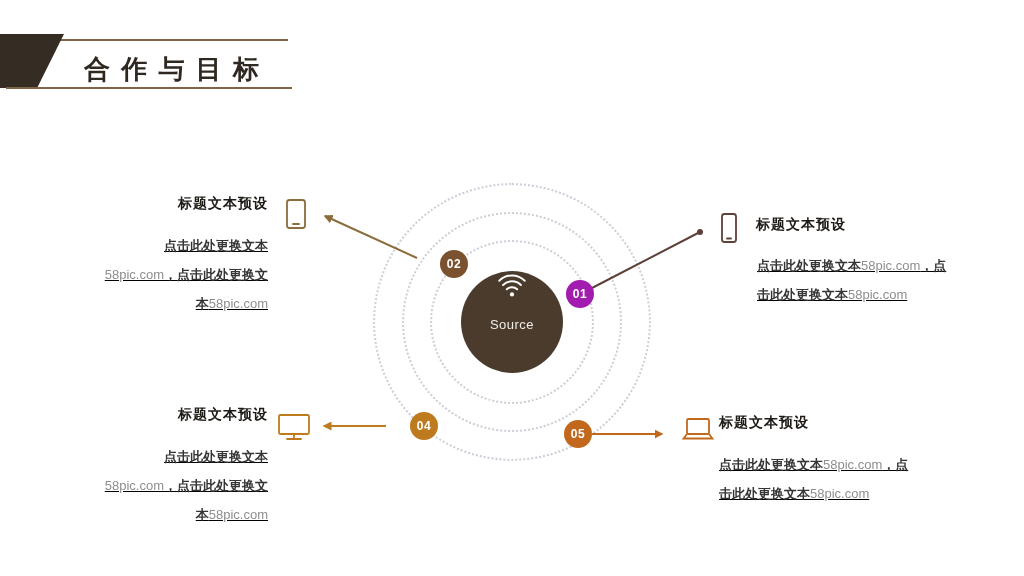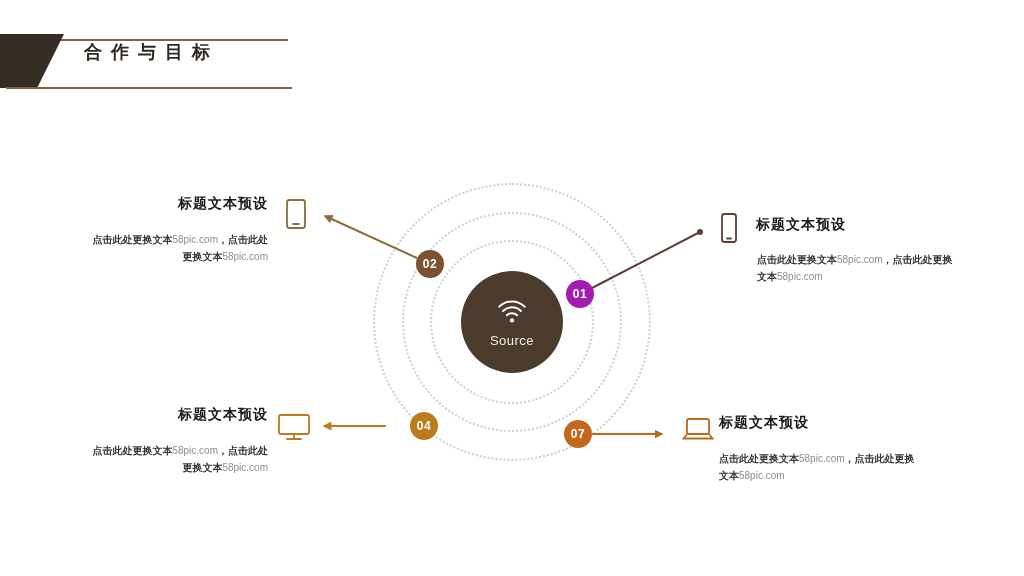--- a/index.html
+++ b/index.html
@@ -11,63 +11,63 @@
 
   
   .rule{position:absolute;height:2px;}
   .rule-top{left:8px;top:39px;width:280px;}
   .rule-bottom{left:6px;top:87px;width:286px;}
   .corner-ribbon{
     position:absolute;left:0;top:34px;width:64px;height:54px;
     clip-path:polygon(0 0,100% 0,58% 100%,0 100%);
   }
   .page-title{
-    position:absolute;left:84px;top:40px;margin:0;
-    font-size:18px;font-weight:700;letter-spacing:2px;color:#2f2821;
+    position:absolute;left:84px;top:52px;margin:0;
+    font-size:26px;font-weight:700;letter-spacing:2px;color:#2f2821;
   }
 
   
   .ring{position:absolute;border:2px dotted #cdced8;border-radius:50%;}
   .ring-outer{left:373px;top:183px;width:278px;height:278px;}
   .ring-mid{left:402px;top:212px;width:220px;height:220px;}
   .ring-inner{left:430px;top:240px;width:164px;height:164px;}
 
   
   .connectors{position:absolute;left:0;top:0;pointer-events:none;}
 
   
   .hub{
     position:absolute;left:461px;top:271px;width:102px;height:102px;border-radius:50%;
-    display:flex;flex-direction:column;align-items:center;justify-content:center;gap:8px;
+    display:flex;flex-direction:column;align-items:center;gap:18px;
   }
   .hub-label{font-size:13px;color:#f0ece6;letter-spacing:.5px;}
 
   
   .node{
     position:absolute;width:28px;height:28px;border-radius:50%;
     display:flex;align-items:center;justify-content:center;
     color:#ffffff;font-size:12px;font-weight:700;letter-spacing:.5px;
   }
   .node-01{left:566px;top:280px;}
-  .node-02{left:416px;top:250px;}
+  .node-02{left:440px;top:250px;}
   .node-03{left:564px;top:420px;}
   .node-04{left:386px;top:412px;}
 
   
   .dev-icon{position:absolute;}
   .icon-tablet{left:283px;top:198px;}
   .icon-phone{left:718px;top:212px;}
   .icon-monitor{left:276px;top:413px;}
   .icon-laptop{left:679px;top:417px;}
 
   
   .item-heading{
     position:absolute;font-size:14px;font-weight:700;color:#1e1a16;letter-spacing:1px;
   }
-  .item-body{position:absolute;font-size:10px;line-height:17px;}
+  .item-body{position:absolute;font-size:13px;line-height:29px;text-decoration:underline;}
   .align-r{text-align:right;}
   .seg-cn{color:#353535;font-weight:600;}
   .seg-en{color:#8e8e8e;font-weight:400;}
 
   .tl-heading{left:88px;top:195px;width:180px;}
   .tl-body{left:92px;top:231px;width:176px;}
   .tr-heading{left:756px;top:216px;width:210px;}
   .tr-body{left:757px;top:251px;width:202px;}
   .bl-heading{left:88px;top:406px;width:180px;}
   .bl-body{left:92px;top:442px;width:176px;}
@@ -121,21 +121,21 @@
     <div class="hub-label">Source</div>
   </div>
 
   <div class="node node-01" style="background: #a21caf;">
     <span>01</span>
   </div>
   <div class="node node-02" style="background: rgb(122, 82, 48);">
     <span>02</span>
   </div>
   <div class="node node-03" style="background: rgb(194, 104, 28);">
-    <span>07</span>
+    <span>05</span>
   </div>
   <div class="node node-04" style="background: rgb(189, 123, 30); margin-left: 24px;">
     <span>04</span>
   </div>
 
   <svg class="dev-icon icon-tablet" width="26" height="34" viewBox="0 0 26 34">
     <g fill="none" stroke-width="1.8" stroke-linecap="round" stroke="#8a6d3b">
       <rect x="4" y="2" width="18" height="28" rx="2.5"></rect>
       <line x1="10" y1="26" x2="16" y2="26"></line>
     </g>

